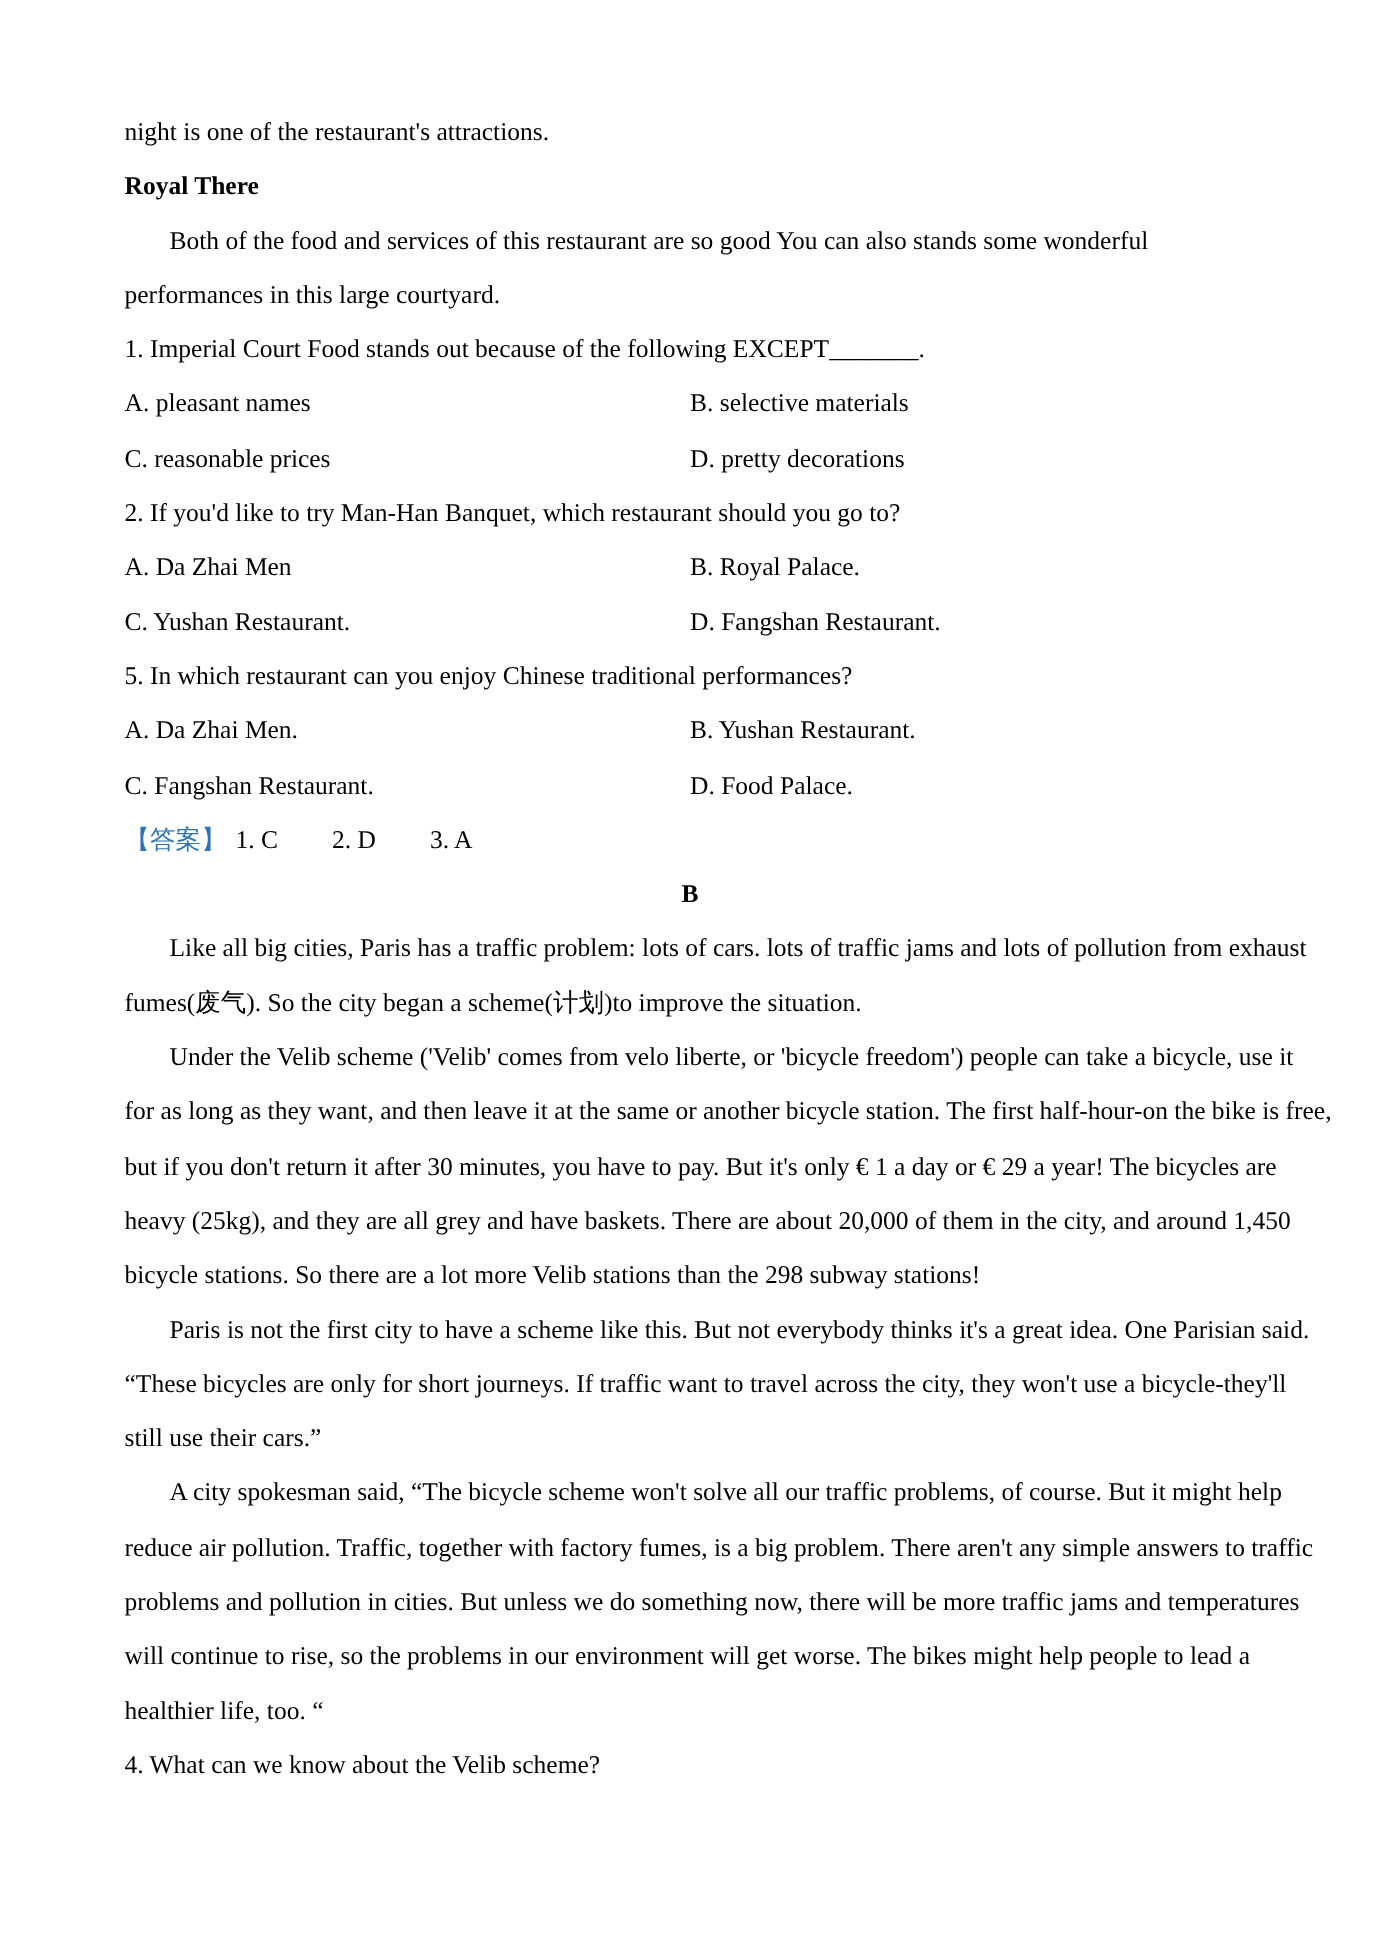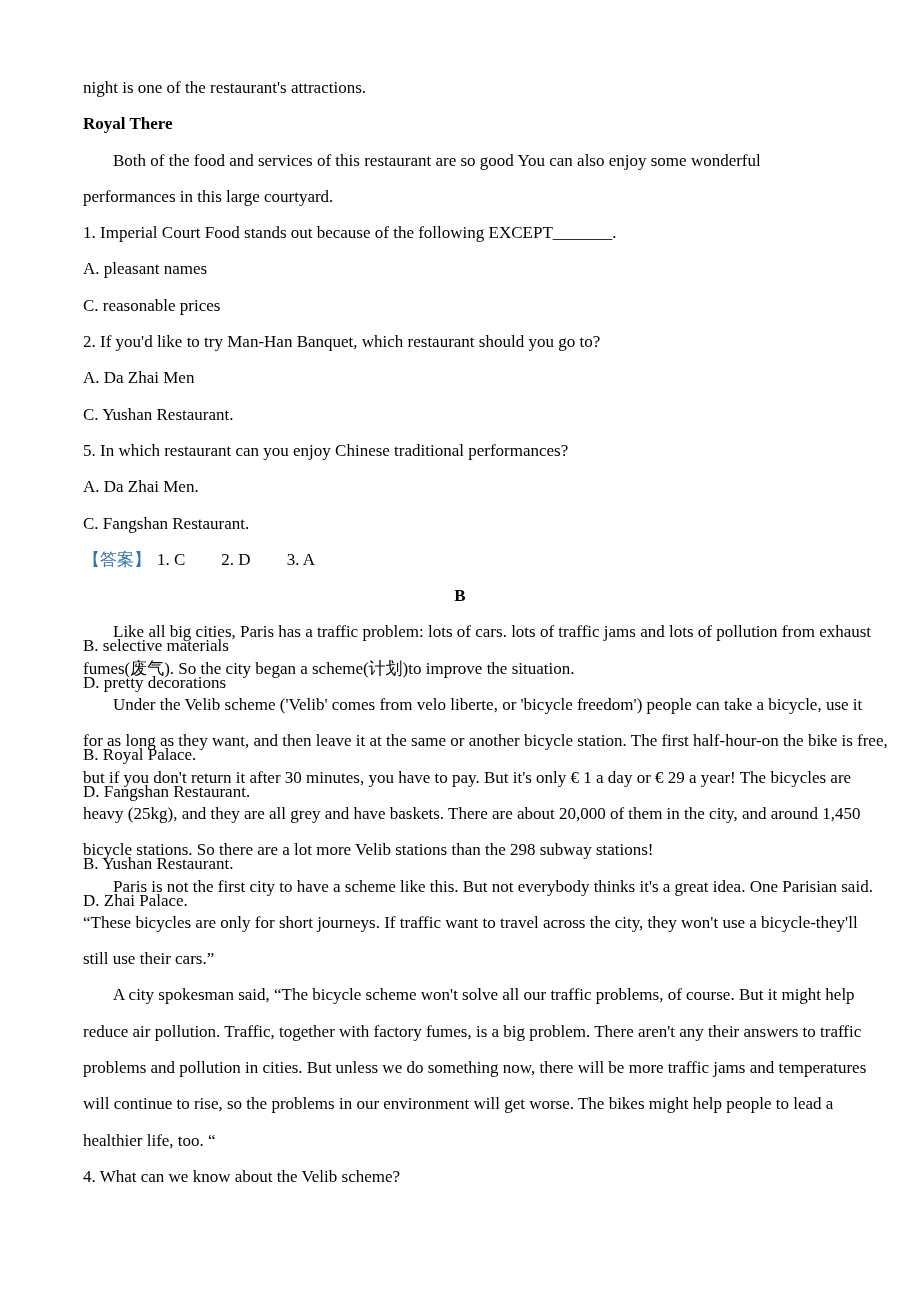--- a/index.html
+++ b/index.html
@@ -21,37 +21,37 @@
     width: 754px;
   }
   .line {
     height: 36.3px;
     line-height: 36.3px;
     white-space: nowrap;
   }
   .indent { padding-left: 30px; }
   .bold { font-weight: bold; }
   .center { text-align: center; }
-  .cols { display: flex; flex-direction: column; }
+  .cols { display: flex; }
   .col-left { width: 377px; flex: 0 0 377px; }
   .col-right { flex: 1; }
   .answer-label { color: #2E74B5; }
   .answer-item { margin-left: 36px; }
   .answer-item.first { margin-left: 6px; }
 </style>
 </head>
 <body>
 
 <div class="page">
 
   <div class="line">night is one of the restaurant's attractions.</div>
 
   <div class="line bold">Royal There</div>
 
-  <div class="line indent">Both of the food and services of this restaurant are so good You can also enjoy some wonderful</div>
+  <div class="line indent">Both of the food and services of this restaurant are so good You can also stands some wonderful</div>
   <div class="line">performances in this large courtyard.</div>
 
   <div class="line">1. Imperial Court Food stands out because of the following EXCEPT_______.</div>
   <div class="line cols">
     <span class="col-left">A. pleasant names</span>
     <span class="col-right">B. selective materials</span>
   </div>
   <div class="line cols">
     <span class="col-left">C. reasonable prices</span>
     <span class="col-right">D. pretty decorations</span>
@@ -67,21 +67,21 @@
     <span class="col-right">D. Fangshan Restaurant.</span>
   </div>
 
   <div class="line">5. In which restaurant can you enjoy Chinese traditional performances?</div>
   <div class="line cols">
     <span class="col-left">A. Da Zhai Men.</span>
     <span class="col-right">B. Yushan Restaurant.</span>
   </div>
   <div class="line cols">
     <span class="col-left">C. Fangshan Restaurant.</span>
-    <span class="col-right">D. Zhai Palace.</span>
+    <span class="col-right">D. Food Palace.</span>
   </div>
 
   <div class="line">
     <span class="answer-label">【答案】</span><span class="answer-item first">1. C</span><span class="answer-item">2. D</span><span class="answer-item">3. A</span>
   </div>
 
   <div class="line bold center">B</div>
 
   <div class="line indent">Like all big cities, Paris has a traffic problem: lots of cars. lots of traffic jams and lots of pollution from exhaust</div>
   <div class="line">fumes(废气). So the city began a scheme(计划)to improve the situation.</div>
@@ -90,20 +90,20 @@
   <div class="line">for as long as they want, and then leave it at the same or another bicycle station. The first half-hour-on the bike is free,</div>
   <div class="line">but if you don't return it after 30 minutes, you have to pay. But it's only € 1 a day or € 29 a year! The bicycles are</div>
   <div class="line">heavy (25kg), and they are all grey and have baskets. There are about 20,000 of them in the city, and around 1,450</div>
   <div class="line">bicycle stations. So there are a lot more Velib stations than the 298 subway stations!</div>
 
   <div class="line indent">Paris is not the first city to have a scheme like this. But not everybody thinks it's a great idea. One Parisian said.</div>
   <div class="line">“These bicycles are only for short journeys. If traffic want to travel across the city, they won't use a bicycle-they'll</div>
   <div class="line">still use their cars.”</div>
 
   <div class="line indent">A city spokesman said, “The bicycle scheme won't solve all our traffic problems, of course. But it might help</div>
-  <div class="line">reduce air pollution. Traffic, together with factory fumes, is a big problem. There aren't any their answers to traffic</div>
+  <div class="line">reduce air pollution. Traffic, together with factory fumes, is a big problem. There aren't any simple answers to traffic</div>
   <div class="line">problems and pollution in cities. But unless we do something now, there will be more traffic jams and temperatures</div>
   <div class="line">will continue to rise, so the problems in our environment will get worse. The bikes might help people to lead a</div>
   <div class="line">healthier life, too. “</div>
 
   <div class="line">4. What can we know about the Velib scheme?</div>
 
 </div>
 
 </body></html>

